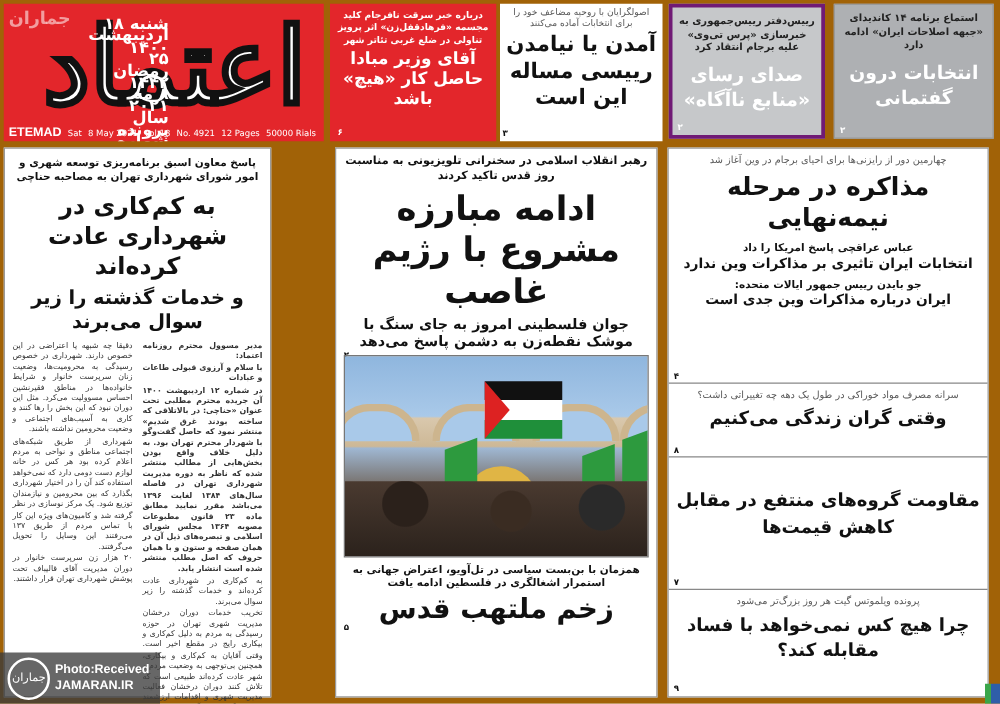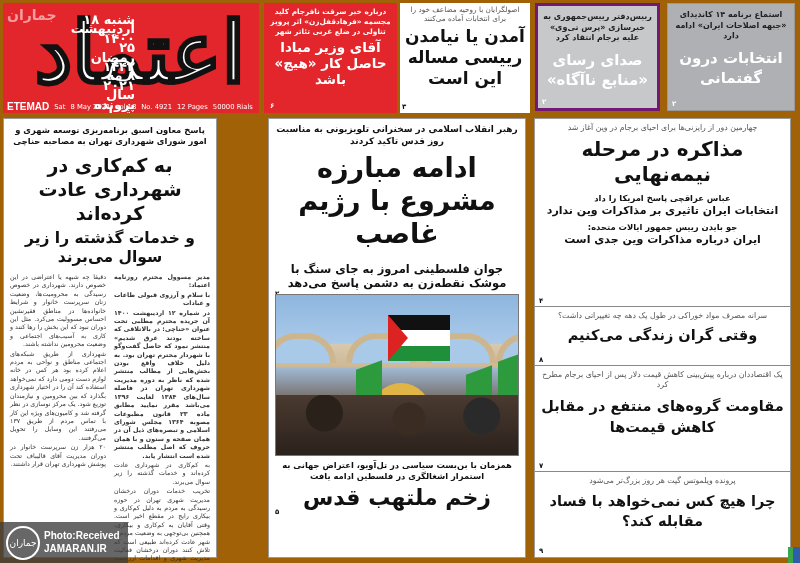--- a/index.html
+++ b/index.html
@@ -137,21 +137,21 @@
         <p>شهرداری از طریق شبکه‌های اجتماعی مناطق و نواحی به مردم اعلام کرده بود هر کس در خانه لوازم دست دومی دارد که نمی‌خواهد استفاده کند آن را در اختیار شهرداری بگذارد که بین محرومین و نیازمندان توزیع شود. یک مرکز نوسازی در نظر گرفته شد و کامیون‌های ویژه این کار با تماس مردم از طریق ۱۳۷ می‌رفتند این وسایل را تحویل می‌گرفتند.</p>
         <p>۲۰ هزار زن سرپرست خانوار در دوران مدیریت آقای قالیباف تحت پوشش شهرداری تهران قرار داشتند.</p>
       </div>
     </div>
   </div>
 
   <div class="col col-mid">
     <div class="block" style="border-bottom:none;padding-bottom:2px;">
       <div class="kicker-b" style="font-size:9px;line-height:12px;">رهبر انقلاب اسلامی در سخنرانی تلویزیونی به مناسبت روز قدس تاکید کردند</div>
       <div class="h-xl" style="margin-top:4px;">ادامه مبارزه مشروع با رژیم غاصب</div>
-      <div class="h-s" style="font-size:11.5px;line-height:14px;margin-top:12px;">جوان فلسطینی امروز به جای سنگ با موشک نقطه‌زن به دشمن پاسخ می‌دهد</div>
+      <div class="h-s" style="font-size:11.5px;line-height:14px;margin-top:2px;">جوان فلسطینی امروز به جای سنگ با موشک نقطه‌زن به دشمن پاسخ می‌دهد</div>
       <span class="pgnum" style="left:6px;bottom:-6px;">۲</span>
     </div>
     <div class="photo" title="Palestinian flags and crowd near the Dome of the Rock">
       <div class="arch" style="left:-10px;width:70px;"></div>
       <div class="arch" style="left:70px;width:70px;"></div>
       <div class="arch" style="left:150px;width:70px;"></div>
       <div class="arch" style="left:220px;width:60px;"></div>
       <div class="dome"></div>
       <div class="gflag" style="left:80px;top:70px;"></div>
       <div class="gflag" style="left:190px;top:75px;"></div>
@@ -180,22 +180,21 @@
       <div class="kicker-b" style="margin-top:4px;">جو بایدن رییس جمهور ایالات متحده:</div>
       <div class="h-s">ایران درباره مذاکرات وین جدی است</div>
       <span class="pgnum">۴</span>
     </div>
     <div class="block" style="height:59px;">
       <div class="kicker-g">سرانه مصرف مواد خوراکی در طول یک دهه چه تغییراتی داشت؟</div>
       <div class="h-m" style="margin-top:5px;">وقتی گران زندگی می‌کنیم</div>
       <span class="pgnum">۸</span>
     </div>
     <div class="block" style="height:106px;">
-      <div class="kicker-g">یک اقتصاددان درباره پیش‌بینی کاهش قیمت دلار پس از احیای برجام مطرح کرد</div>
-      <div class="h-m" style="margin-top:6px;line-height:21px;">مقاومت گروه‌های منتفع در مقابل کاهش قیمت‌ها</div>
+      <div class="h-m" style="margin-top:21px;line-height:21px;">مقاومت گروه‌های منتفع در مقابل کاهش قیمت‌ها</div>
       <span class="pgnum">۷</span>
     </div>
     <div class="block" style="height:84px;">
       <div class="kicker-g">پرونده ویلموتس گیت هر روز بزرگ‌تر می‌شود</div>
       <div class="h-m" style="margin-top:5px;line-height:20px;">چرا هیچ کس نمی‌خواهد با فساد مقابله کند؟</div>
       <span class="pgnum">۹</span>
     </div>
   </div>
 
   <div class="credit">

